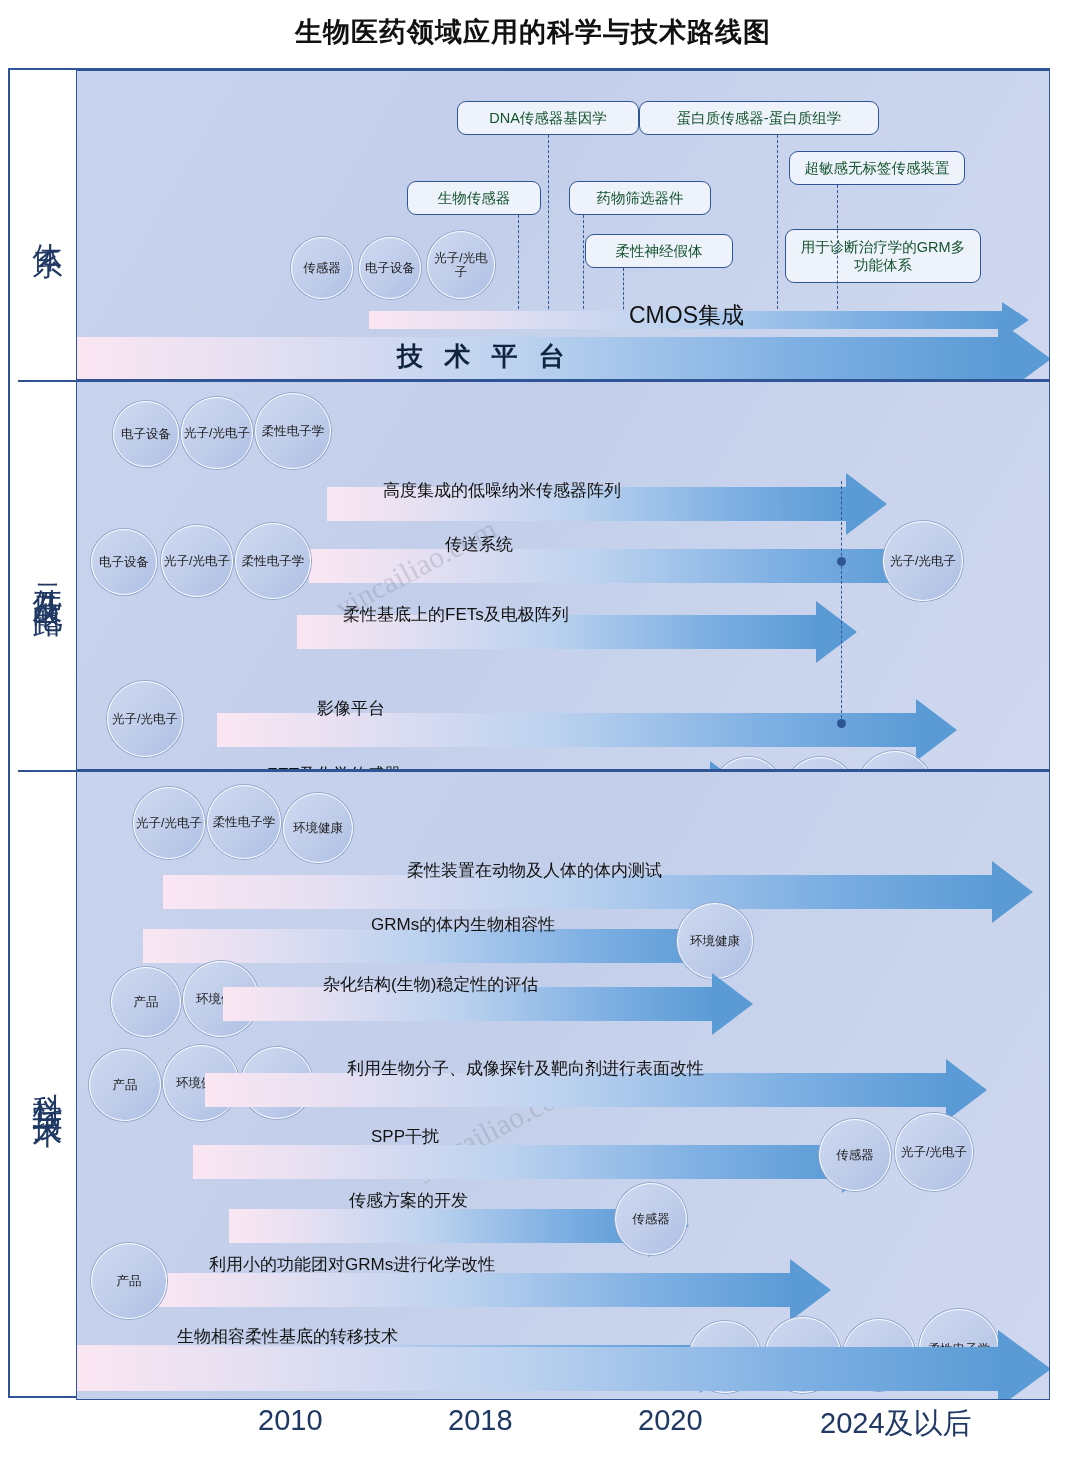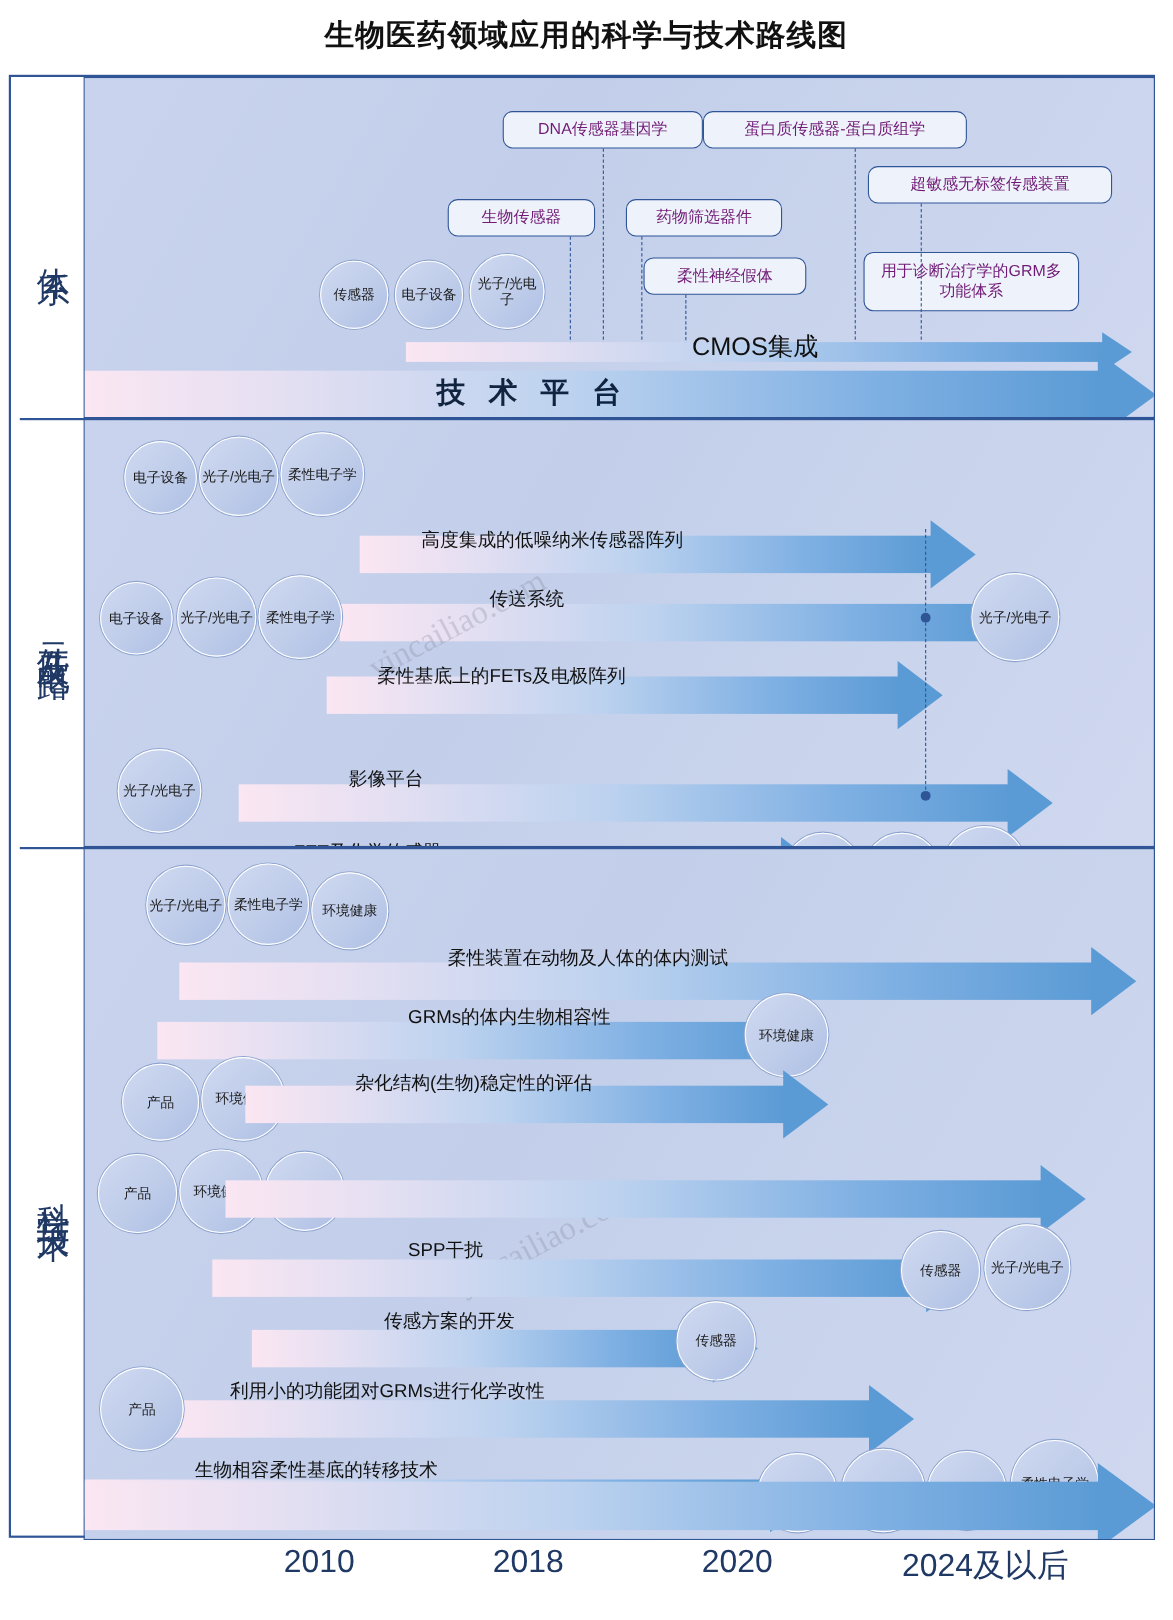--- a/index.html
+++ b/index.html
@@ -76,21 +76,21 @@
     display:flex;align-items:center;justify-content:center;
     text-align:center;font-size:12.5px;color:#1a1a1a;line-height:1.15;
     box-sizing:border-box;padding:2px;
   }
 
   
   .box{
     position:absolute;border:1.5px solid #2f5597;border-radius:9px;
     background:#eef2fb;
     display:flex;align-items:center;justify-content:center;text-align:center;
-    font-size:14.5px;color:#701a75;box-sizing:border-box;padding:3px 8px;line-height:1.25;
+    font-size:14.5px;color:#14532d;box-sizing:border-box;padding:3px 8px;line-height:1.25;
   }
 
   
   .dash{position:absolute;border-left:1.6px dashed #2f5597;}
   .dot{position:absolute;width:9px;height:9px;border-radius:50%;background:#2f5597;}
 
   
   .years{position:absolute;left:8px;top:1400px;width:1042px;height:60px;}
   .year{position:absolute;font-size:29px;color:#1f3864;}
 
@@ -118,21 +118,21 @@
     <div class="chip" style="left:350px;top:160px;width:68px;height:68px;">
         <span>光子/光电子</span>
       </div>
 
     <div class="box" style="left:380px;top:30px;width:182px;height:34px;">
         <span>DNA传感器基因学</span>
       </div>
     <div class="box" style="left:562px;top:30px;width:240px;height:34px;">
         <span>蛋白质传感器-蛋白质组学</span>
       </div>
-    <div class="box" style="left:712px;top:80px;width:222px;height:34px;">
+    <div class="box" style="left:712px;top:80px;width:176px;height:34px;">
         <span>超敏感无标签传感装置</span>
       </div>
     <div class="box" style="left:330px;top:110px;width:134px;height:34px;">
         <span>生物传感器</span>
       </div>
     <div class="box" style="left:492px;top:110px;width:142px;height:34px;">
         <span>药物筛选器件</span>
       </div>
     <div class="box" style="left:508px;top:163px;width:148px;height:34px;">
         <span>柔性神经假体</span>
@@ -288,20 +288,21 @@
         <span>环境健康</span>
       </div>
     <div class="chip" style="left:164px;top:276px;width:72px;height:72px;">
         <span>传感器</span>
       </div>
 
     <div class="arrow big" style="left:128px;top:296px;width:782px;">
         <div class="bar"></div>
         <div class="head"></div>
       </div>
+    <div class="atext" style="left:270px;top:286px;">利用生物分子、成像探针及靶向剂进行表面改性</div>
 
     <div class="arrow big" style="left:116px;top:368px;width:690px;">
         <div class="bar"></div>
         <div class="head"></div>
       </div>
     <div class="atext" style="left:294px;top:354px;">SPP干扰</div>
 
     <div class="chip" style="left:742px;top:348px;width:72px;height:72px;">
         <span>传感器</span>
       </div>

